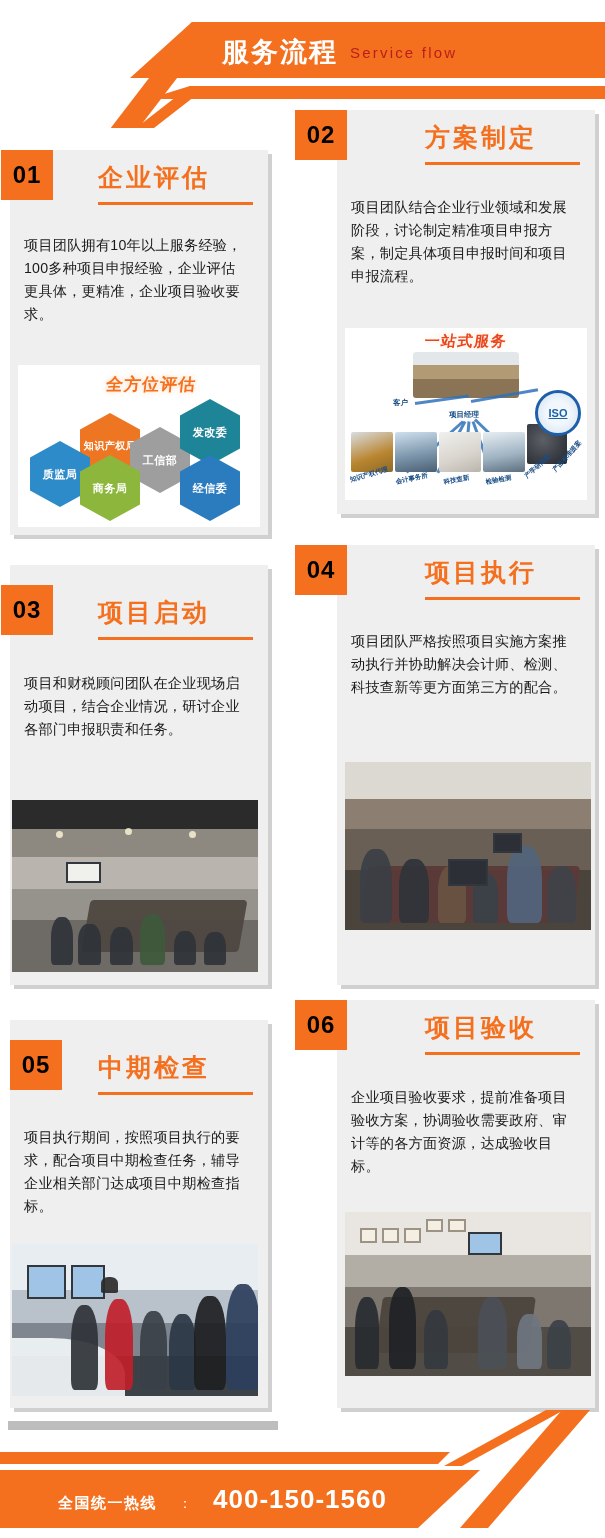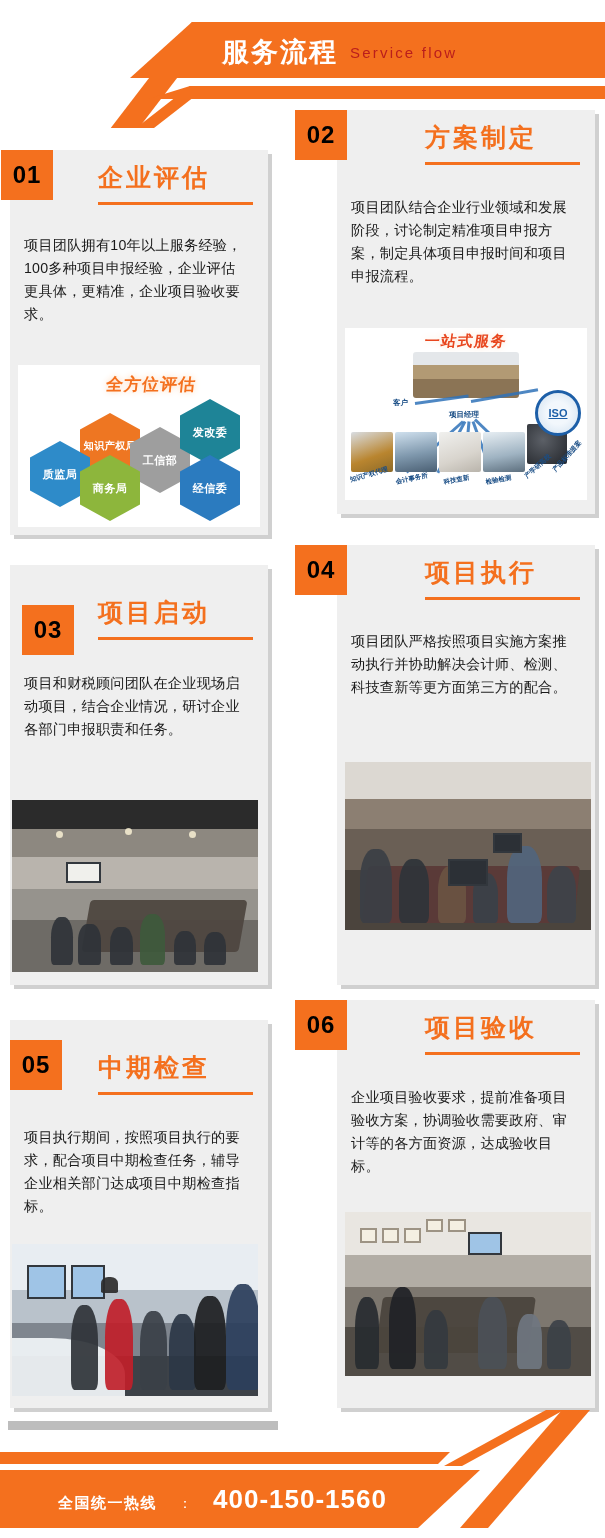--- a/index.html
+++ b/index.html
@@ -248,21 +248,21 @@
     <div class="oss-seal" style="left:190px; top:62px;text-decoration:underline;">ISO</div>
     <div class="oss-label" style="left:4px; top:148px; transform:rotate(-16deg);">知识产权代理</div>
     <div class="oss-label" style="left:50px; top:150px; transform:rotate(-12deg);">会计事务所</div>
     <div class="oss-label" style="left:98px; top:150px; transform:rotate(-10deg);">科技查新</div>
     <div class="oss-label" style="left:140px; top:150px; transform:rotate(-10deg);">检验检测</div>
     <div class="oss-label" style="left:178px; top:146px; transform:rotate(-42deg);">产学研高校</div>
     <div class="oss-label" style="left:206px; top:140px; transform:rotate(-48deg);">产品标准提案</div>
   </div>
 
   <div class="card" style="left:10px; top:565px; width:258px; height:420px;"></div>
-  <div class="badge" style="left:22px; top:585px;margin-top:20px;">03</div>
+  <div class="badge" style="left:1px; top:585px;">03</div>
   <div class="card-title" style="left:98px; top:600px;">项目启动</div>
   <div class="title-rule" style="left:98px; top:637px; width:155px;"></div>
   <div class="card-body" style="left:24px; top:672px; width:222px;">项目和财税顾问团队在企业现场启动项目，结合企业情况，研讨企业各部门申报职责和任务。</div>
   <div class="photo room-a" style="left:12px; top:800px; width:246px; height:172px;">
     <div class="figs">
       <div class="lamp" style="left:18%; top:18%; width:7px; height:7px;"></div>
       <div class="lamp" style="left:46%; top:16%; width:7px; height:7px;"></div>
       <div class="lamp" style="left:72%; top:18%; width:7px; height:7px;"></div>
       <div class="tbl" style="left:30%; top:58%; width:64%; height:30%; background:#4e4740; transform:skewX(-10deg);"></div>
       <div class="fig" style="left:16%; width:9%; height:28%;"></div>

